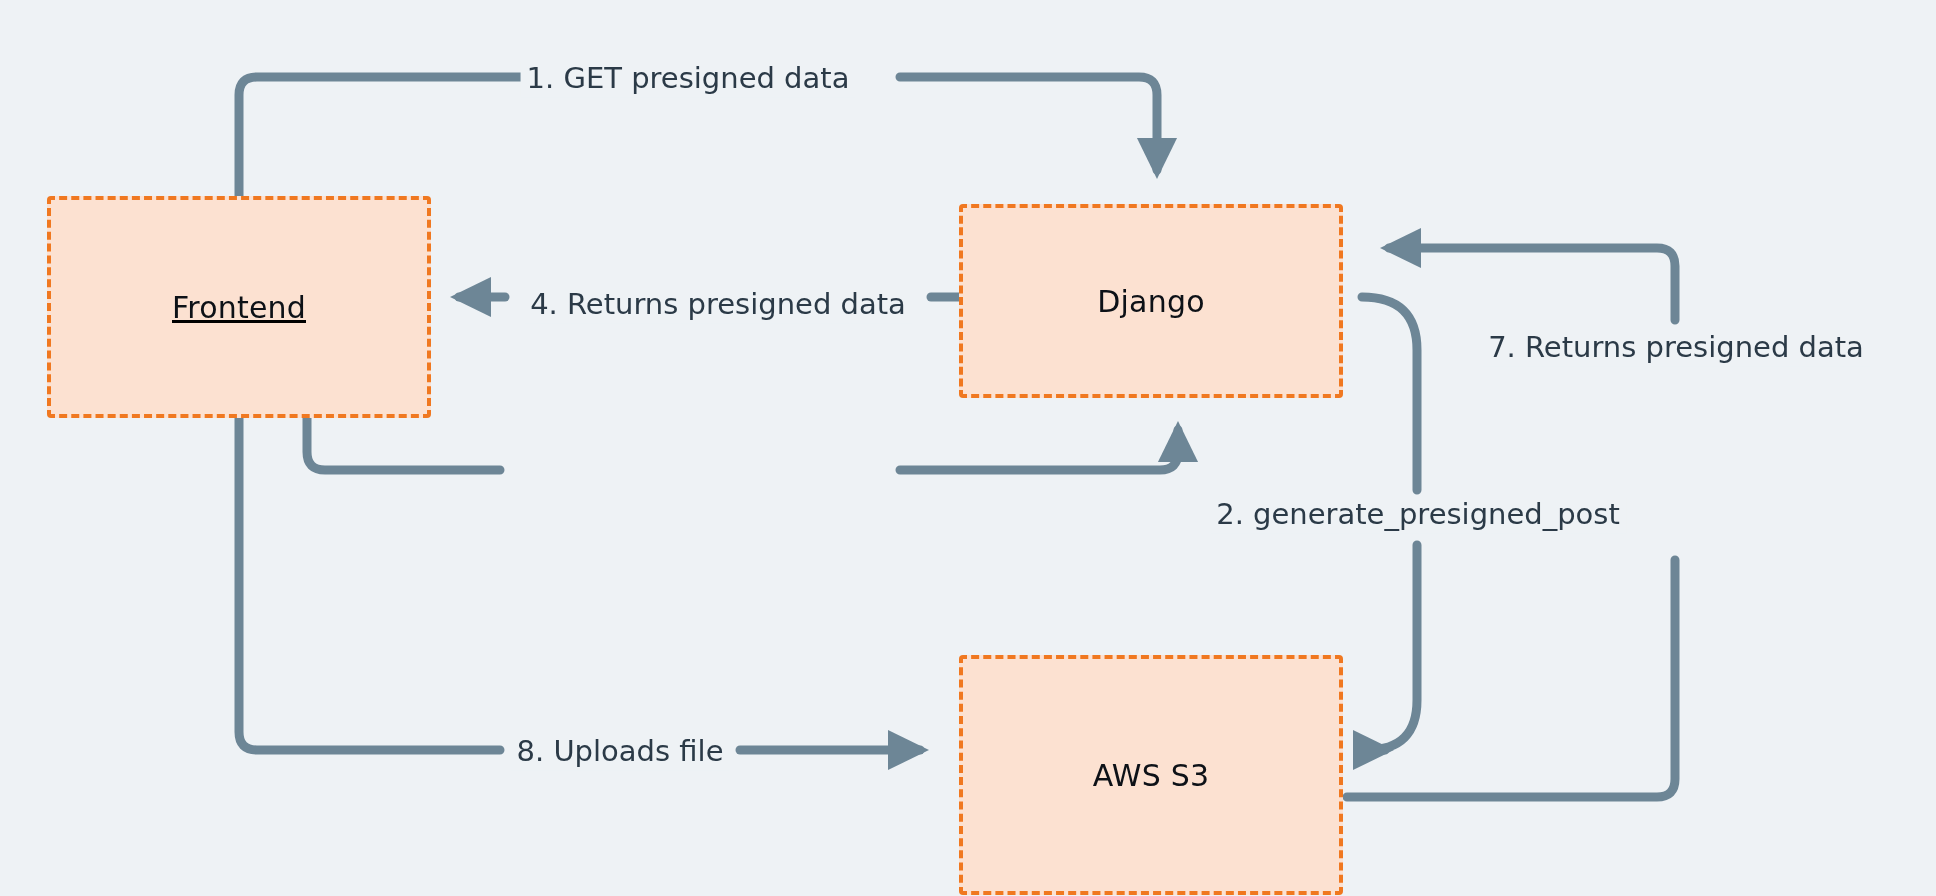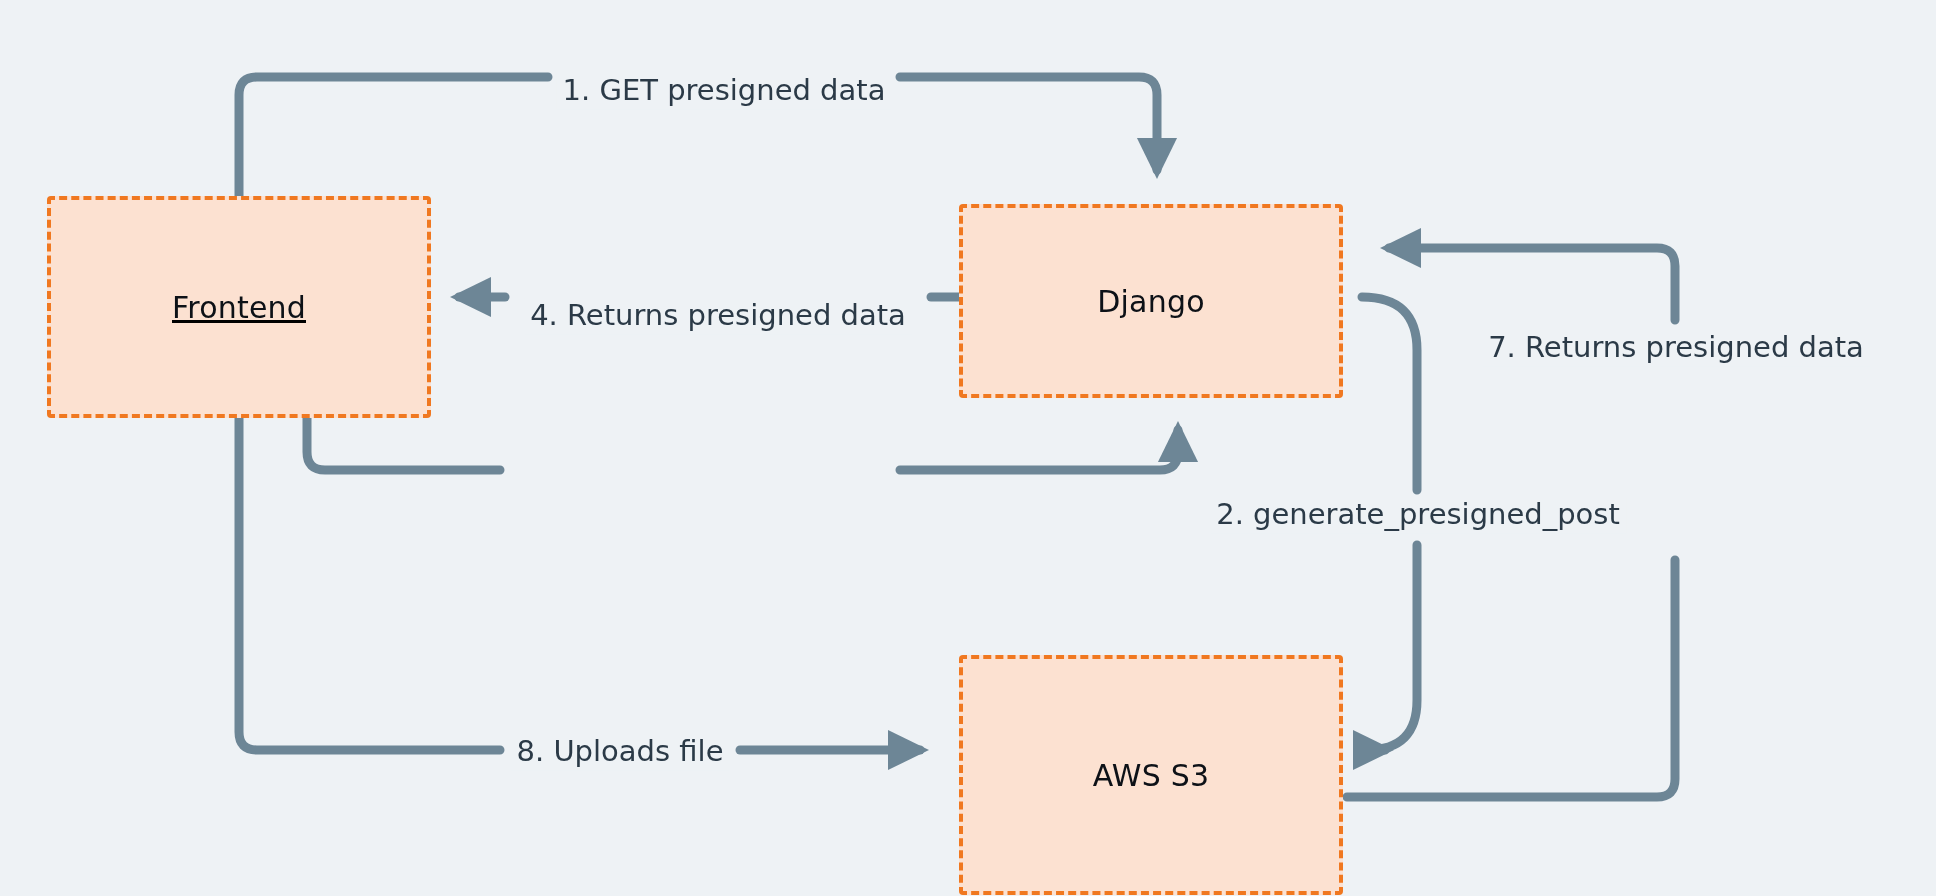--- a/index.html
+++ b/index.html
@@ -93,24 +93,24 @@
   </div>
 
   <div class="node-box" style="left:959px; top:204px; width:384px; height:194px;">
     <span class="node-label">Django</span>
   </div>
 
   <div class="node-box" style="left:959px; top:655px; width:384px; height:240px;">
     <span class="node-label">AWS S3</span>
   </div>
 
-  <div class="edge-label" style="left:724px; top:79px;margin-top:12px;">1. GET presigned data</div>
+  <div class="edge-label" style="left:688px; top:79px;">1. GET presigned data</div>
 
   <div class="edge-label" style="left:1418px; top:515px;">2. generate_presigned_post</div>
 
   <div class="edge-label" style="left:1676px; top:348px;">7. Returns presigned data</div>
 
-  <div class="edge-label" style="left:718px; top:316px;text-align:center;">4. Returns presigned data</div>
+  <div class="edge-label" style="left:718px; top:305px;text-align:center;">4. Returns presigned data</div>
 
   <div class="edge-label" style="left:620px; top:752px;">8. Uploads file</div>
 
 
 </div>
 
 </body></html>

